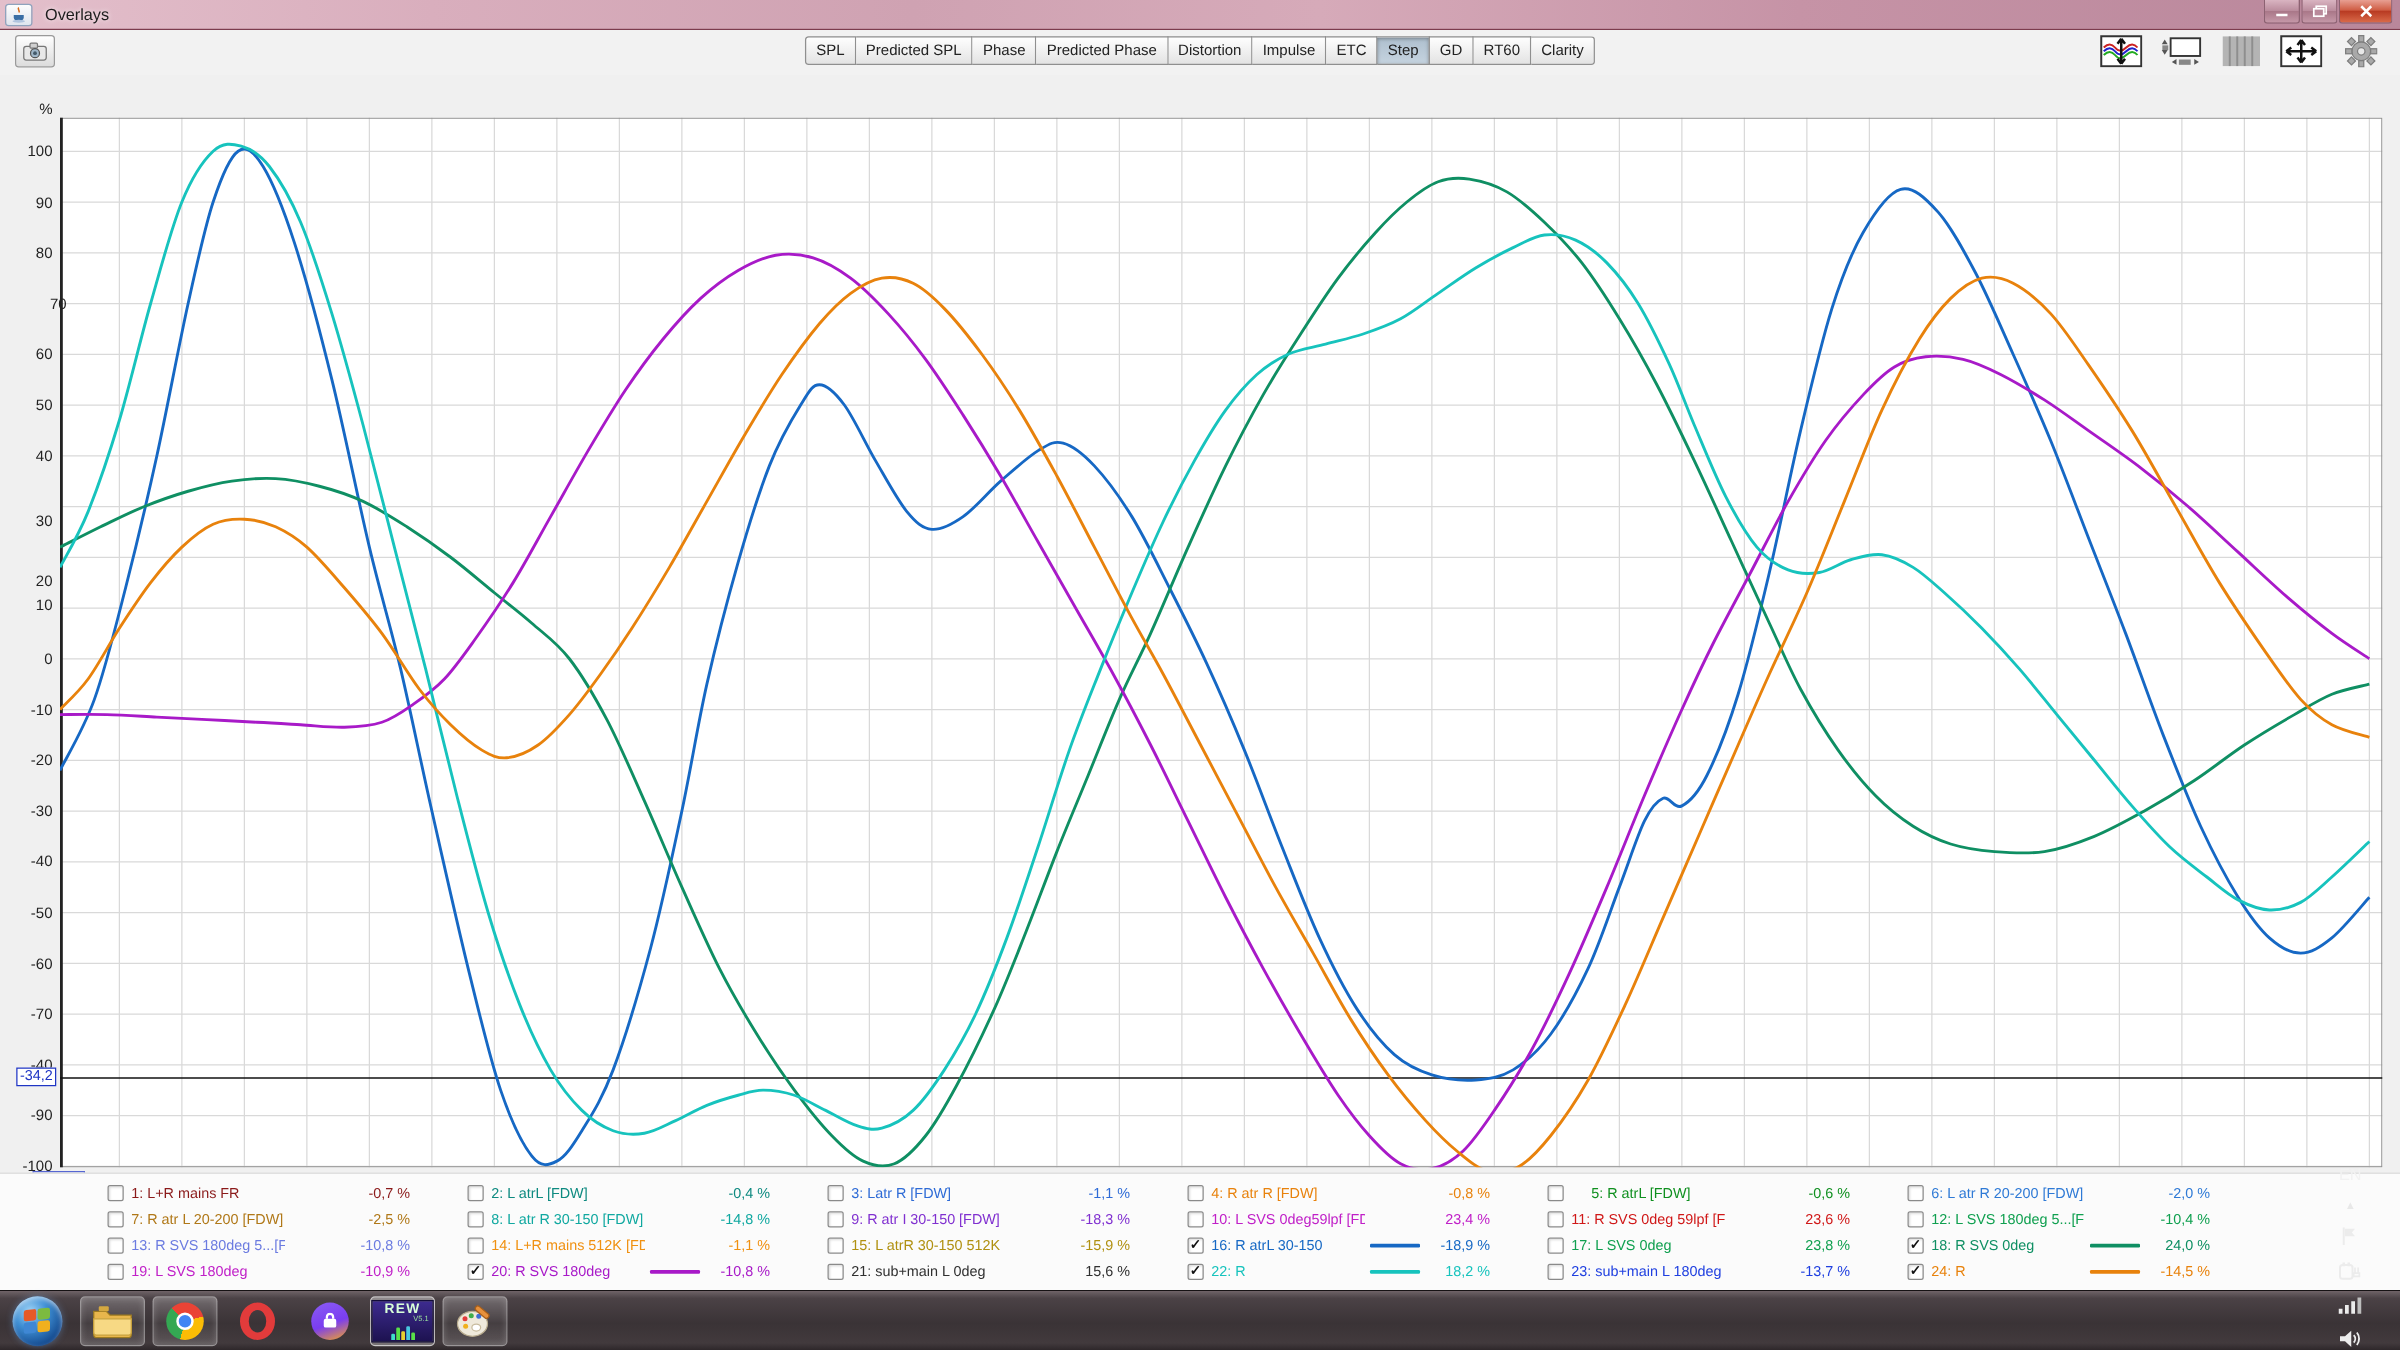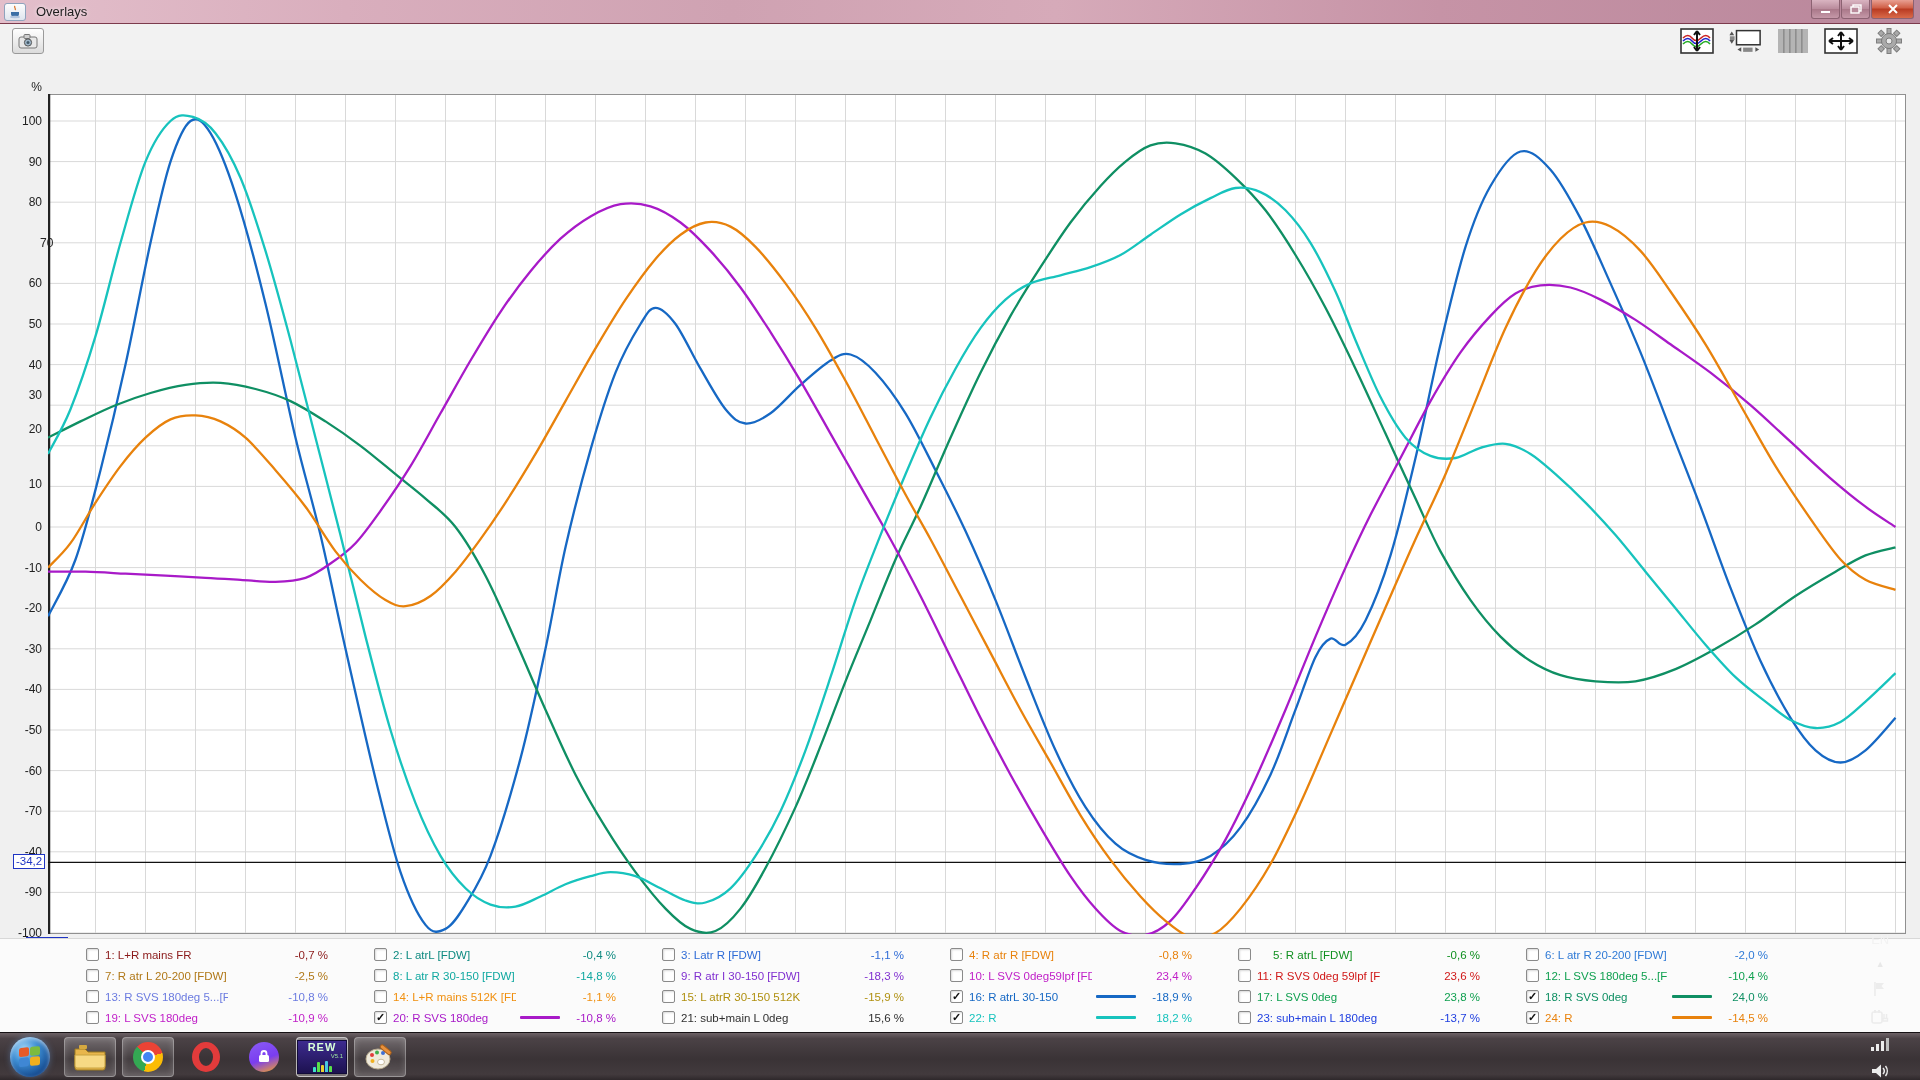--- a/index.html
+++ b/index.html
@@ -129,20 +129,33 @@
 
   <div class="toolbar">
     <div class="capture-btn">
       <svg width="20" height="16" viewBox="0 0 20 16">
         <rect x="1" y="4" width="18" height="11" rx="2" fill="#e8e8e8" stroke="#777"></rect>
         <rect x="6" y="1.5" width="6" height="4" rx="1" fill="#d0d0d0" stroke="#777"></rect>
         <circle cx="10" cy="9.5" r="3.6" fill="#9fb6c8" stroke="#555"></circle>
         <circle cx="10" cy="9.5" r="1.5" fill="#445a6a"></circle>
       </svg>
     </div>
+    <div class="tabs">
+        <div class="tab">SPL</div>
+        <div class="tab">Predicted SPL</div>
+        <div class="tab">Phase</div>
+        <div class="tab">Predicted Phase</div>
+        <div class="tab">Distortion</div>
+        <div class="tab">Impulse</div>
+        <div class="tab">ETC</div>
+        <div class="tab active">Step</div>
+        <div class="tab">GD</div>
+        <div class="tab">RT60</div>
+        <div class="tab">Clarity</div>
+      </div>
     <div class="tool-icons">
       <div class="tool-btn">
         <svg width="34" height="26" viewBox="0 0 34 26">
           <rect x="1" y="1" width="32" height="24" fill="#fff" stroke="#333" stroke-width="1.6"></rect>
           <path d="M3 10 q5 -5 9 0 t9 0 t9 0" stroke="#c22" stroke-width="1.6" fill="none"></path>
           <path d="M3 13 q5 -5 9 0 t9 0 t9 0" stroke="#22c" stroke-width="1.6" fill="none"></path>
           <path d="M3 16 q5 -5 9 0 t9 0 t9 0" stroke="#2a2" stroke-width="1.6" fill="none"></path>
           <path d="M17 3 v20 M17 3 l-3 4 M17 3 l3 4 M17 23 l-3 -4 M17 23 l3 -4" stroke="#111" stroke-width="2" fill="none"></path>
         </svg>
       </div>
@@ -269,22 +282,22 @@
         </svg>
       </div>
     <div id="ylabels">
         <div class="ylab" style="top: 54px;">100</div>
         <div class="ylab" style="top: 94.6px;">90</div>
         <div class="ylab" style="top: 135.2px;">80</div>
         <div class="ylab" style="top: 175.8px; padding-left: 40px;">70</div>
         <div class="ylab" style="top: 216.4px;">60</div>
         <div class="ylab" style="top: 257px;">50</div>
         <div class="ylab" style="top: 297.6px;">40</div>
-        <div class="ylab" style="top: 328px;">30</div>
-        <div class="ylab" style="top: 362px; padding-left: 15px;">20</div>
+        <div class="ylab" style="top: 350px;">30</div>
+        <div class="ylab" style="top: 398px; padding-left: 15px;">20</div>
         <div class="ylab" style="top: 417px;">10</div>
         <div class="ylab" style="top: 460px;">0</div>
         <div class="ylab" style="top: 500.6px;">-10</div>
         <div class="ylab" style="top: 541.2px;">-20</div>
         <div class="ylab" style="top: 581.8px;">-30</div>
         <div class="ylab" style="top: 622.4px;">-40</div>
         <div class="ylab" style="top: 663px;">-50</div>
         <div class="ylab" style="top: 703.6px;">-60</div>
         <div class="ylab" style="top: 744.2px;">-70</div>
         <div class="ylab" style="top: 784.8px;">-40</div>

